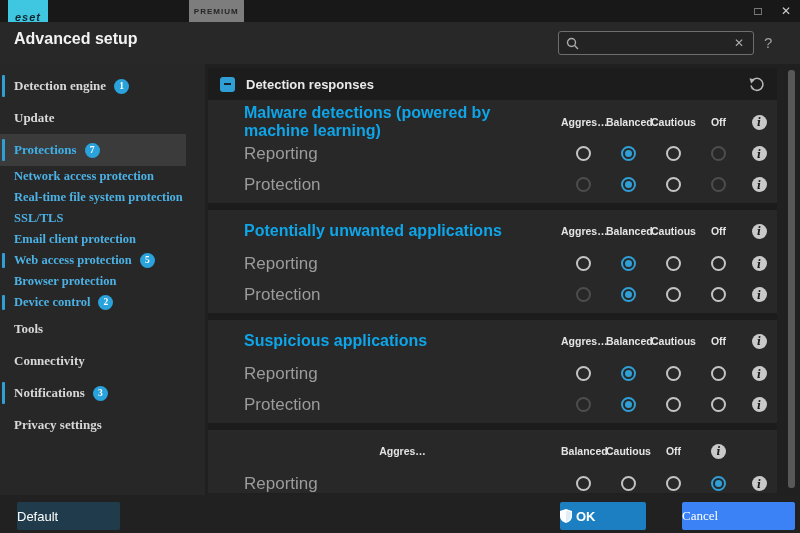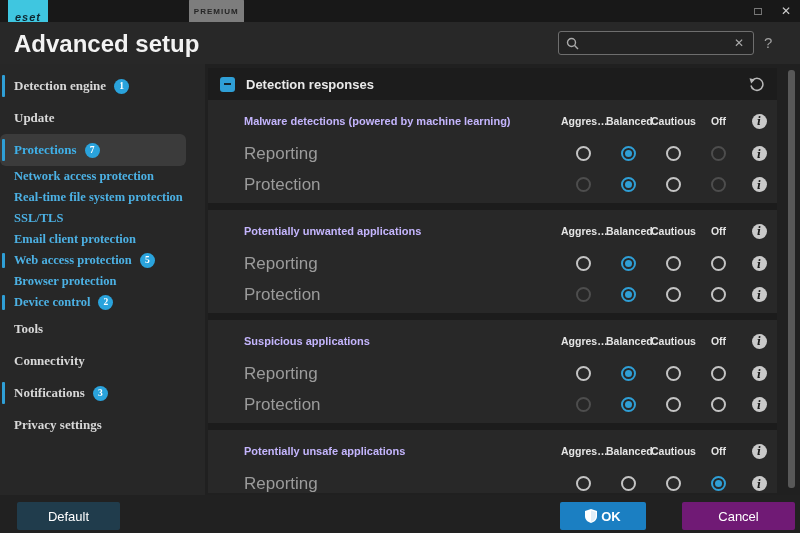--- a/index.html
+++ b/index.html
@@ -25,39 +25,39 @@
   .win-controls { margin-left:auto; display:flex; }
   .win-btn {
     width:28px; height:22px; display:flex; align-items:center; justify-content:center;
     color:#cccccc; font-size:12px; cursor:default;
   }
   
   .header {
     position:absolute; left:0; top:22px; width:800px; height:42px;
     background:#282828;
   }
-  .page-title { position:absolute; left:14px; top:8px; font-size:24px; font-weight:600; color:#f2f2f2; }
+  .page-title { position:absolute; left:14px; top:8px; font-size:16px; font-weight:600; color:#f2f2f2; }
   .search-box {
     position:absolute; left:558px; top:9px; width:196px; height:24px;
     background:#232323; border:1px solid #6e6e6e; border-radius:3px;
     display:flex; align-items:center; padding:0 7px;
   }
   .search-box input {
     flex:1; background:transparent; border:none; outline:none;
     color:#dddddd; font-size:12px; min-width:0;
     font-family:"Liberation Sans", sans-serif;
   }
   .search-clear { color:#aaaaaa; font-size:12px; padding:0 2px; }
   .help-q { position:absolute; left:764px; top:12px; color:#9f9f9f; font-size:15px; }
   
   .sidebar { position:absolute; left:0; top:64px; width:205px; height:431px; padding-top:6px;font-family:Liberation Serif, serif; }
   .side-item { position:relative; cursor:default; }
   .side-item.main { padding:8px 14px; font-size:13px; font-weight:600; color:#d8d8d8; }
   .side-item.sub  { padding:3px 14px; font-size:12.5px; font-weight:600; color:#4cb1e4; line-height:15px; }
-  .side-item.selected { background:#3b3b3b; margin-right:19px; color:#3fb0e8;border-radius:6px; }
+  .side-item.selected { background:#3b3b3b; margin-right:19px; color:#3fb0e8; }
   .active-bar {
     position:absolute; left:2px; top:15%; width:3px; height:70%;
     background:#2f9fd6; border-radius:1px;
   }
   .badge {
     display:inline-block; margin-left:8px; min-width:15px; height:15px;
     background:#2aa3dc; color:#ffffff; border-radius:50%;
     font-size:9.5px; font-weight:bold; line-height:15px; text-align:center;
     vertical-align:1px;
   }
@@ -75,21 +75,21 @@
   .collapse-btn::after { content:""; width:7px; height:2px; background:#15242c; }
   .panel-title { margin-left:11px; font-size:13px; font-weight:600; color:#eaeaea; }
   .revert { margin-left:auto; display:flex; }
   .section { background:#282828; margin-bottom:7px; padding:4px 0 3px; }
   .grid-row {
     display:grid; grid-template-columns:1fr 45px 45px 45px 45px 36px;
     align-items:center; padding-left:36px;
   }
   .sec-head { height:34px; }
   .opt-row  { height:31px; }
-  .sec-title { font-size:11px; font-weight:bold; color:#c4b5fd; padding-right:8px; }
+  .sec-title { font-size:16px; font-weight:bold; color:#0ea5e9; padding-right:8px; }
   .col-label { font-size:10.5px; font-weight:bold; color:#e4e4e4; text-align:center; white-space:nowrap; }
   .row-label { font-size:17px; color:#9b9b9b; }
   .cell { display:flex; justify-content:center; }
   .radio {
     width:15px; height:15px; border:2px solid #c4c4c4; border-radius:50%;
     position:relative; cursor:default;
   }
   .radio.selected { border-color:#2f9fd6; }
   .radio.selected::after {
     content:""; position:absolute; inset:2px; background:#2f9fd6; border-radius:50%;
@@ -104,25 +104,25 @@
   
   .scroll-thumb {
     position:absolute; right:5px; top:70px; width:7px; height:418px;
     background:#585858; border-radius:3px;
   }
   
   .footer { position:absolute; left:0; top:495px; width:800px; height:38px; background:#212121; }
   .btn {
     position:absolute; top:7px; height:28px; border:none; border-radius:2px;
     color:#ffffff; font-size:13px; font-family:"Liberation Sans", sans-serif;
-    display:flex; align-items:center; justify-content:center; cursor:default;
+    display:flex; align-items:center; cursor:default;
   }
   .btn-default { left:17px; width:103px; background:#203c4c; }
   .btn-ok { left:560px; width:86px; background:#1b7fc2; font-weight:600; gap:4px; }
-  .btn-cancel { left:682px; width:113px; background:#701a75; }
+  .btn-cancel { left:682px; width:113px; background:#3b82f6;font-family:Liberation Serif, serif; }
 </style>
 </head>
 <body>
 
 <div class="titlebar">
   <span class="logo-pill">eset</span>
   <span class="product-name">SMART SECURITY</span>
   <span class="edition-badge">PREMIUM</span>
   <div class="win-controls">
     <span class="win-btn">□</span>
@@ -351,21 +351,20 @@
             <span class="radio normal"></span>
           </span>
         <span class="cell">
             <span class="info">i</span>
           </span>
       </div>
     </div>
 
     <div class="section">
       <div class="grid-row sec-head">
-        <span class="sec-title">Potentially unsafe applications</span>
         <span class="col-label">Aggres…</span>
         <span class="col-label">Balanced</span>
         <span class="col-label">Cautious</span>
         <span class="col-label">Off</span>
         <span class="cell">
             <span class="info">i</span>
           </span>
       </div>
       <div class="grid-row opt-row">
         <span class="row-label">Reporting</span>

